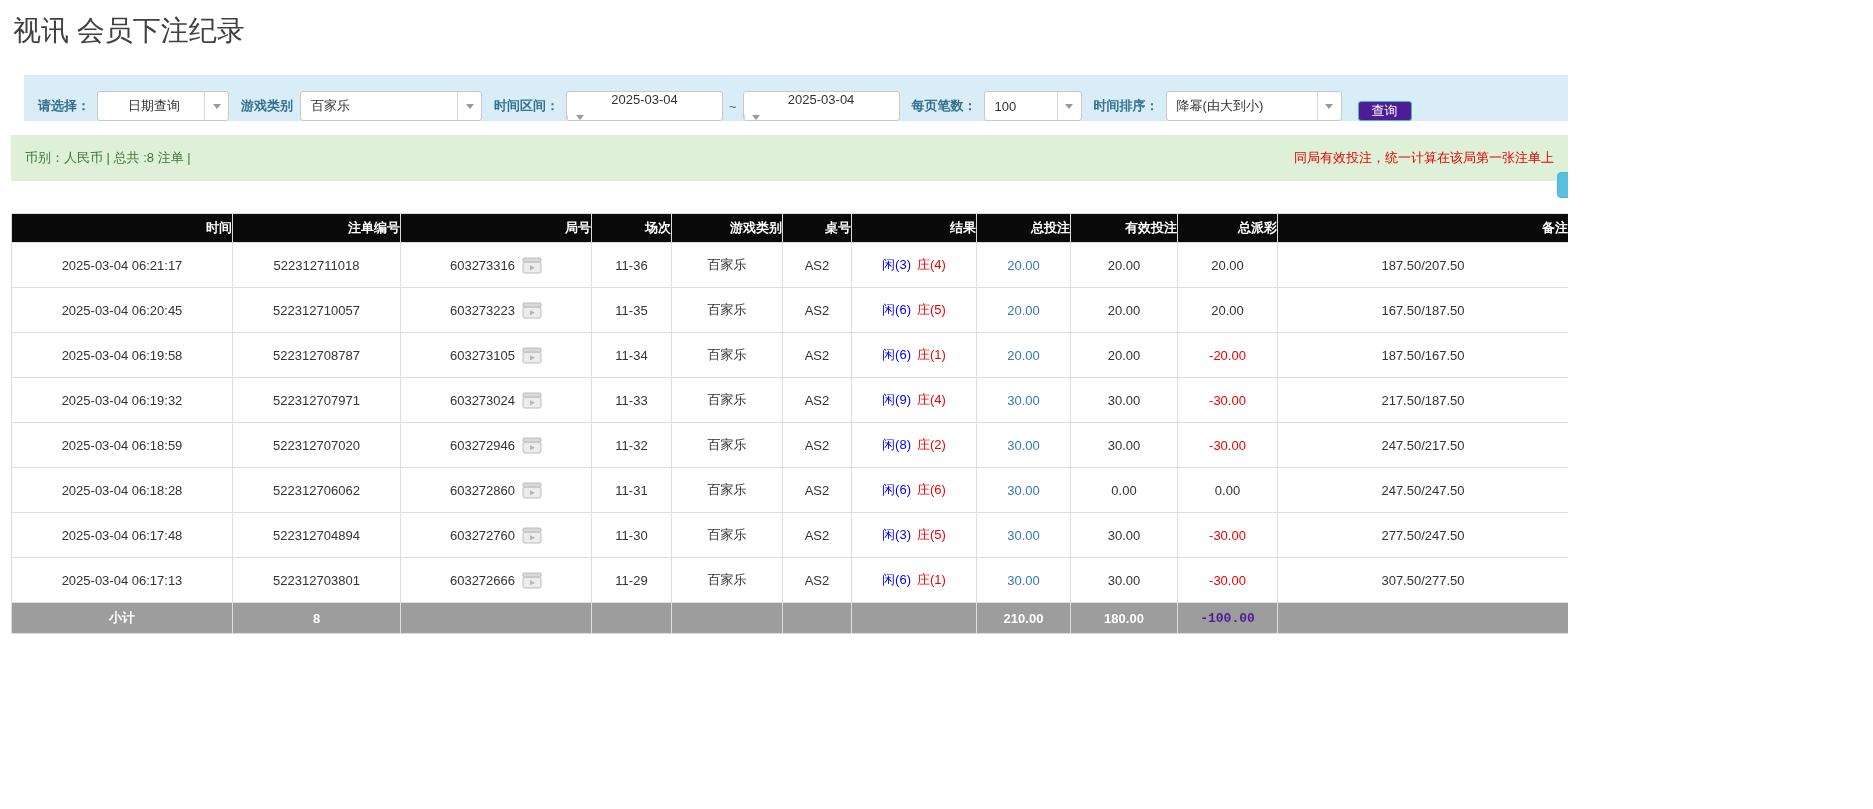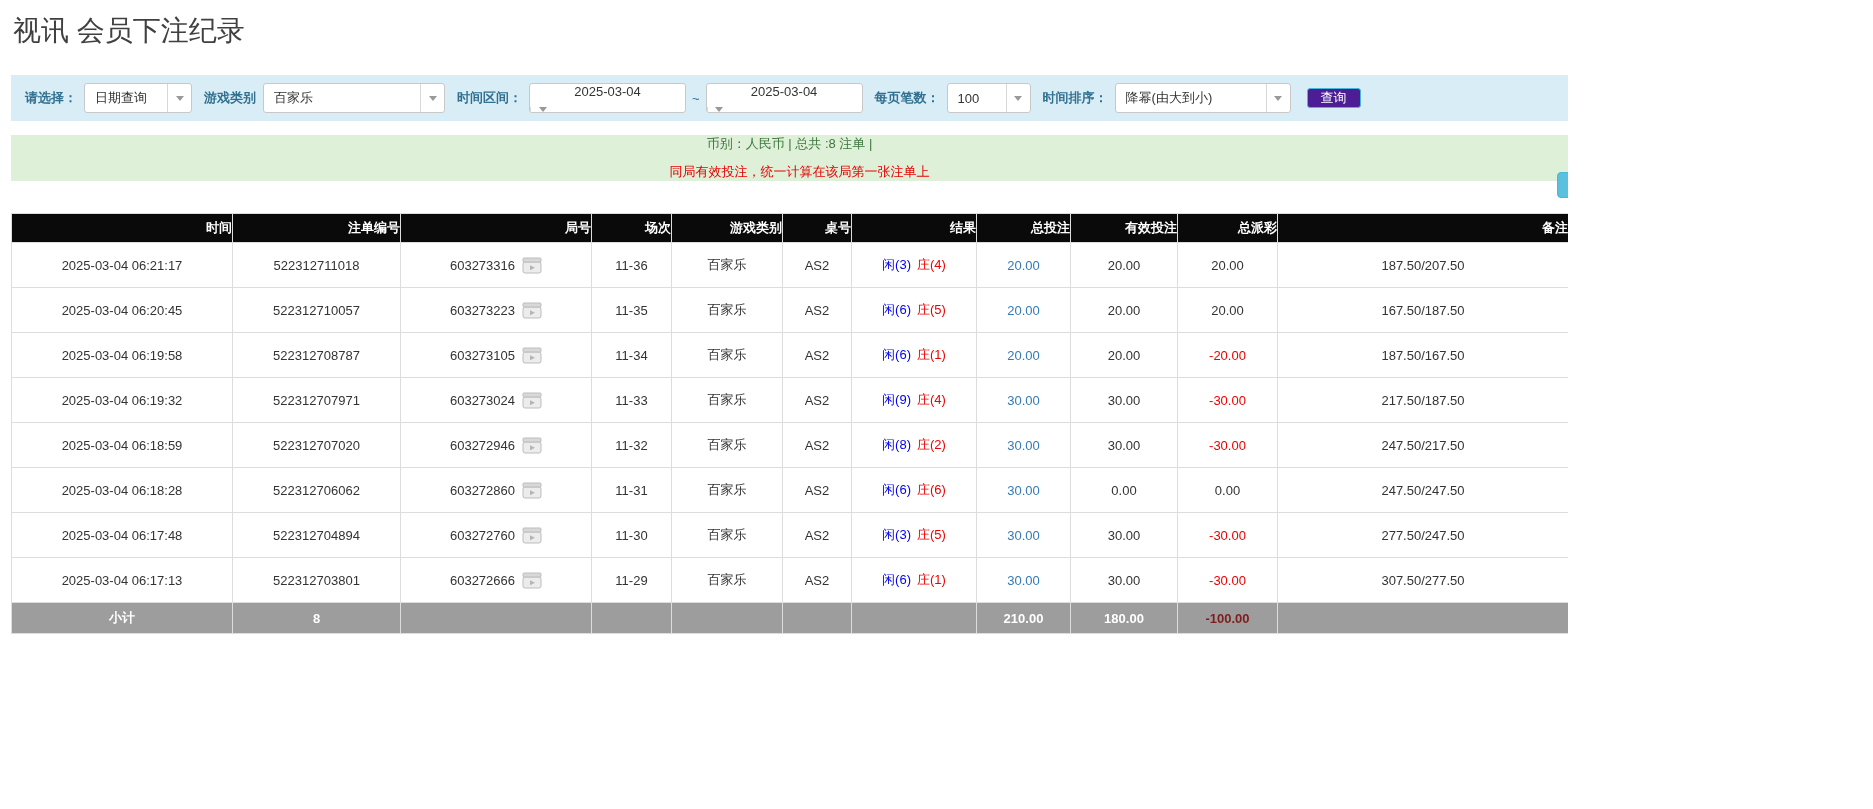--- a/index.html
+++ b/index.html
@@ -4,57 +4,57 @@
 <style>
   * { box-sizing: border-box; margin: 0; padding: 0; }
   html, body { width: 1873px; height: 809px; background: #fff; overflow: hidden; }
   body { font-family: "Liberation Sans", "DejaVu Sans", sans-serif; font-size: 13px; color: #333; position: relative; }
 
   .page { width: 1568px; height: 809px; position: relative; overflow: hidden; }
 
   .page-title { font-size: 28px; font-weight: 400; color: #404040; padding: 12px 0 25px 13px; }
 
   .filter-bar {
-    margin-left: 11px; width: 1557px; height: 46px;
+    margin-left: 24px; width: 1557px; height: 46px;
     background: #d9edf7;
-    display: flex; align-items: center;
+    display: flex; align-items: flex-end;
     padding: 0 14px; white-space: nowrap;
   }
   .fgroup { display: flex; align-items: center; margin-right: 12px; }
   .flabel { color: #31708f; font-weight: bold; margin-right: 7px; }
   .tilde { margin: 0 6px; color: #31708f; }
 
   .select {
     background: #fff; border: 1px solid #c8c8c8; border-radius: 3px;
     height: 30px; display: flex; align-items: center; cursor: pointer;
   }
   .sel-val { padding: 0 10px; flex: 1; overflow: hidden; color: #333; }
   .caret-box {
     width: 24px; align-self: stretch; border-left: 1px solid #d8d8d8;
     display: flex; align-items: center; justify-content: center;
   }
   .caret { width: 0; height: 0; border-left: 4px solid transparent; border-right: 4px solid transparent; border-top: 5px solid #999; }
 
-  .w-query { width: 108px; }
+  .w-query { width: 132px; padding-left: 20px; }
   .w-game  { width: 182px; }
   .w-date  { width: 157px; flex-direction: column; }
-  .w-size  { width: 84px;  }
+  .w-size  { width: 98px;  }
   .w-sort  { width: 176px; }
 
   .btn-query {
     background: #4c1d95; border: 1px solid #46b8da; color: #fff;
     height: 20px; padding: 0 13px; border-radius: 3px; font-size: 13px;
     cursor: pointer; margin-left: 4px; font-family: inherit;
   }
 
   .summary-bar {
     margin: 14px 0 0 11px; width: 1557px; height: 46px;
     background: #dff0d8;
     display: flex; align-items: center; justify-content: space-between;
-    padding: 0 14px; overflow: hidden; white-space: nowrap; flex-direction: column;
+    padding: 0 14px; overflow: hidden; white-space: nowrap;
   }
   .summary-left { color: #3c763d; }
   .summary-right { color: #e60000; flex-shrink: 0; margin-left: 20px; }
 
   .partial-button {
     position: absolute; top: 172px; left: 1557px;
     width: 26px; height: 26px; background: #5bc0de;
     border: 1px solid #46b8da; border-radius: 4px; cursor: pointer;
   }
 
@@ -73,21 +73,21 @@
   .round-wrap { display: inline-flex; align-items: center; gap: 7px; justify-content: center; }
   .vid-icon { display: inline-flex; cursor: pointer; line-height: 0; }
   .player { color: #0000ee; margin-right: 6px; }
   .banker { color: #ee0000; }
   td.bet-link { color: #337ab7; cursor: pointer; }
   td.neg, span.neg { color: #ee0000; }
 
   .records tfoot td {
     background: #9d9d9d; color: #fff; height: 31px; font-weight: bold;
   }
-  .records tfoot td.neg { color: #7f1d1d; }
+  .records tfoot td.neg { color: #4c1d95; font-family: Liberation Mono, monospace; }
 </style>
 </head>
 <body>
 
 <div class="page">
 
   <div class="page-title">视讯 会员下注纪录</div>
 
   <div class="filter-bar">
     <div class="fgroup">

